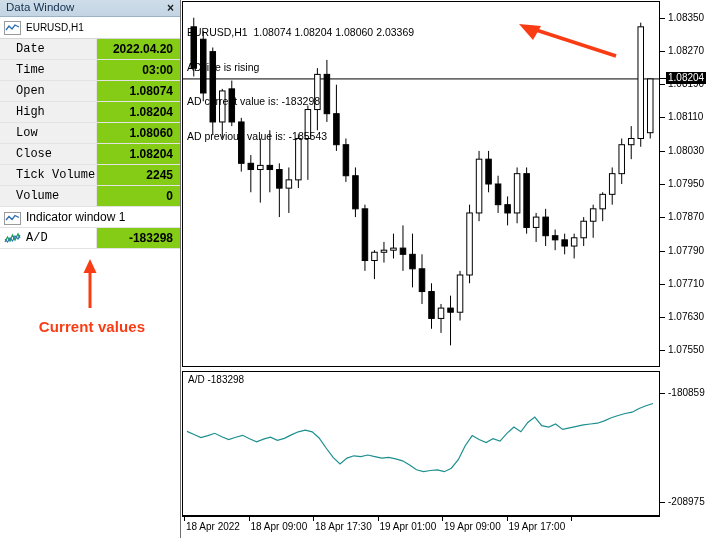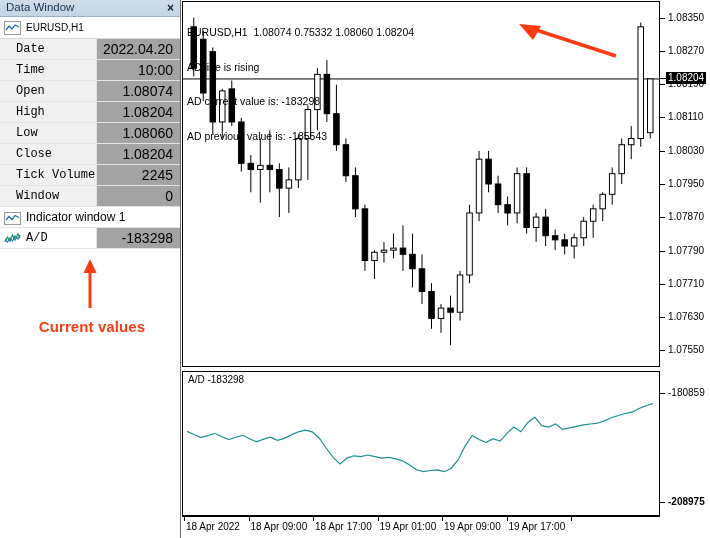--- a/index.html
+++ b/index.html
@@ -44,24 +44,24 @@
   }
   .dw-row .label{
     width:97px;flex:none;background:#f0f0f0;height:100%;
     display:flex;align-items:center;
     padding-left:16px;box-sizing:border-box;
     font-size:12px;color:#000;
     border-right:1px solid #e3e3e3;
     font-family:Liberation Mono, monospace;
   }
   .dw-row .value{
-    flex:1;height:100%;background:#a3a3a3;
+    flex:1;height:100%;background:#84cc16;
     display:flex;align-items:center;justify-content:flex-end;
     padding-right:7px;box-sizing:border-box;
-    font-size:14px;color:#000;
+    font-size:12px;color:#000;font-weight:bold;
   }
   .dw-group{
     height:21px;display:flex;align-items:center;
     border-bottom:1px solid #e3e3e3;
     background:#ffffff;padding-left:4px;box-sizing:border-box;
   }
   .dw-group .ic{width:17px;height:13px;margin-right:5px;flex:none;}
   .dw-group .txt{font-size:12px;color:#000;}
   .dw-ind-row .label{padding-left:4px;display:flex;align-items:center;background:#ffffff;border-right:1px solid #e3e3e3;}
   .dw-ind-row .label .ic{width:17px;height:13px;margin-right:5px;flex:none;}
@@ -136,21 +136,21 @@
     </span>
     <span class="txt">EURUSD,H1</span>
   </div>
 
   <div class="dw-row">
     <span class="label">Date</span>
     <span class="value">2022.04.20</span>
   </div>
   <div class="dw-row">
     <span class="label">Time</span>
-    <span class="value">10:00</span>
+    <span class="value">03:00</span>
   </div>
   <div class="dw-row">
     <span class="label">Open</span>
     <span class="value">1.08074</span>
   </div>
   <div class="dw-row">
     <span class="label">High</span>
     <span class="value">1.08204</span>
   </div>
   <div class="dw-row">
@@ -159,21 +159,21 @@
   </div>
   <div class="dw-row">
     <span class="label">Close</span>
     <span class="value">1.08204</span>
   </div>
   <div class="dw-row">
     <span class="label">Tick Volume</span>
     <span class="value">2245</span>
   </div>
   <div class="dw-row">
-    <span class="label">Window</span>
+    <span class="label">Volume</span>
     <span class="value">0</span>
   </div>
 
   <div class="dw-group">
     <span class="ic">
       <svg width="17" height="13" viewBox="0 0 17 13">
         <rect x="0.5" y="0.5" width="16" height="12" fill="#fff" stroke="#9a9a9a"></rect>
         <polyline points="2,8 5,4.5 8,7.5 11,3.5 15,5.5" fill="none" stroke="#2a6fb5" stroke-width="1.3"></polyline>
       </svg>
     </span>
@@ -298,21 +298,21 @@
         <line x1="438.71428571428567" x2="438.71428571428567" y1="136.50000000000117" y2="182.0000000000046" stroke="#000" stroke-width="1"></line>
         <rect x="435.9563265306122" y="142.7045454545504" width="5.515918367346938" height="28.9545454545418" fill="#ffffff" stroke="#000000" stroke-width="1"></rect>
         <line x1="448.2244897959183" x2="448.2244897959183" y1="124.09090909091181" y2="157.18181818181674" stroke="#000" stroke-width="1"></line>
         <rect x="445.46653061224487" y="136.50000000000117" width="5.515918367346938" height="6.2045454545492476" fill="#ffffff" stroke="#000000" stroke-width="1"></rect>
         <line x1="457.73469387755097" x2="457.73469387755097" y1="20.68181818182476" y2="144.7727272727274" stroke="#000" stroke-width="1"></line>
         <rect x="454.9767346938775" y="24.818181818187874" width="5.515918367346938" height="111.6818181818133" fill="#ffffff" stroke="#000000" stroke-width="1"></rect>
         <line x1="467.2448979591837" x2="467.2448979591837" y1="76.93636363637047" y2="136.50000000000117" stroke="#000" stroke-width="1"></line>
         <rect x="464.4869387755102" y="76.93636363637047" width="5.515918367346938" height="53.77272727272047" fill="#ffffff" stroke="#000000" stroke-width="1"></rect>
       </svg>
     <div id="chart-header">
-      <div>EURUSD,H1  1.08074 0.75332 1.08060 1.08204</div>
+      <div>EURUSD,H1  1.08074 1.08204 1.08060 2.03369</div>
       <div>AD line is rising</div>
       <div>AD current value is: -183298</div>
       <div>AD previous value is: -185543</div>
     </div>
   </div>
 
   <svg id="chart-arrow" viewBox="0 0 110 40">
     <line x1="105" y1="36" x2="22" y2="9" stroke="#fa3c14" stroke-width="3.5"></line>
     <polygon points="8,4 30,6 22,20" fill="#fa3c14"></polygon>
   </svg>
@@ -348,31 +348,31 @@
     <svg id="ind-svg" width="476" height="143">
         <polyline points="4.0,59.4 11.0,62.5 17.9,65.6 24.9,63.6 31.8,61.3 38.8,64.8 45.7,67.5 52.7,65.2 59.6,63.3 66.6,66.7 73.6,69.8 80.5,67.1 87.5,65.2 94.4,68.3 101.4,66.4 108.3,62.9 115.3,59.8 122.2,58.2 129.2,59.8 136.1,66.0 143.1,76.0 150.1,85.4 157.0,91.9 164.0,86.1 170.9,83.8 177.9,84.6 184.8,83.0 191.8,84.6 198.7,86.1 205.7,85.4 212.7,86.9 219.6,88.8 226.6,93.1 233.5,97.8 240.5,99.7 247.4,98.5 254.4,97.8 261.3,99.7 268.3,96.2 275.3,87.7 282.2,73.7 289.2,63.6 296.1,67.5 303.1,70.6 310.0,66.7 317.0,69.1 323.9,61.3 330.9,55.1 337.9,59.8 344.8,50.5 351.8,45.0 358.7,53.6 365.7,55.1 372.6,52.0 379.6,57.4 386.5,55.9 393.5,54.3 400.4,52.8 407.4,52.0 414.4,51.2 421.3,48.9 428.3,45.8 435.2,43.5 442.2,41.5 449.1,40.2 456.1,36.5 463.0,33.8 470.0,31.5" fill="none" stroke="#1d8f8f" stroke-width="1.2"></polyline>
       </svg>
     <div id="ind-label">A/D -183298</div>
   </div>
 
   <div id="ind-scale">
       <div class="pscale-tick" style="top: 22px;"></div>
       <div class="pscale-lbl" style="top: 17px;">-180859</div>
       <div class="pscale-tick" style="top: 131px;"></div>
-      <div class="pscale-lbl" style="top: 126px; font-weight: bold;">-208975</div>
+      <div class="pscale-lbl" style="top: 126px;">-208975</div>
     </div>
 
   <div id="time-axis">
     <div id="time-axis-line"></div>
   <div class="time-tick" style="left: 2px;"></div>
       <div class="time-lbl" style="left: 4px;">18 Apr 2022</div>
       <div class="time-tick" style="left: 66.5px;"></div>
       <div class="time-lbl" style="left: 68.5px;">18 Apr 09:00</div>
       <div class="time-tick" style="left: 131px;"></div>
-      <div class="time-lbl" style="left: 133px;">18 Apr 17:00</div>
+      <div class="time-lbl" style="left: 133px;">18 Apr 17:30</div>
       <div class="time-tick" style="left: 195.5px;"></div>
       <div class="time-lbl" style="left: 197.5px;">19 Apr 01:00</div>
       <div class="time-tick" style="left: 260px;"></div>
       <div class="time-lbl" style="left: 262px;">19 Apr 09:00</div>
       <div class="time-tick" style="left: 324.5px;"></div>
       <div class="time-lbl" style="left: 326.5px;">19 Apr 17:00</div>
       <div class="time-tick" style="left: 389px;"></div>
       <div class="time-lbl" style="left: 391px; margin-top: 18px;">20 Apr 01:00</div>
     </div>
 </div>

